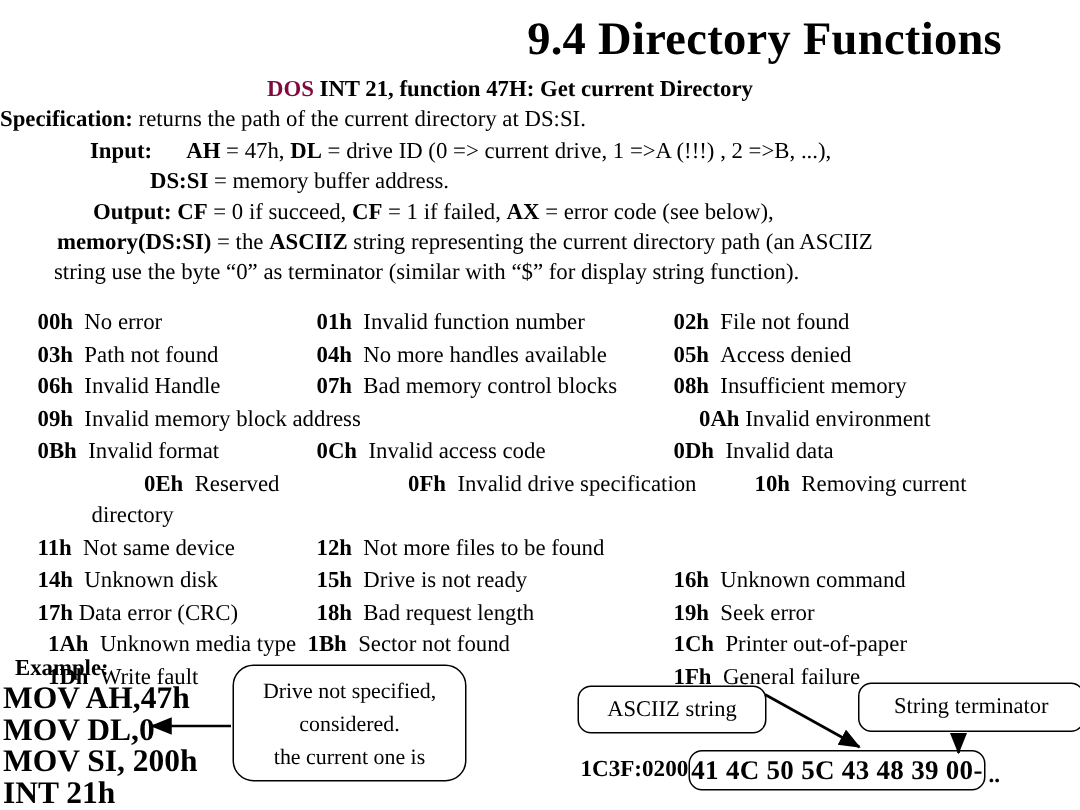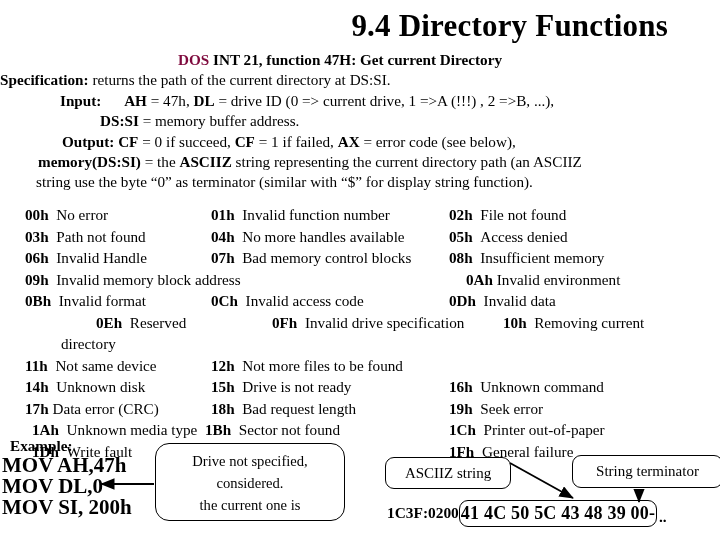--- a/index.html
+++ b/index.html
@@ -92,21 +92,21 @@
     position: absolute;
     border: 1.6px solid #000;
     border-radius: 14px;
     background: #ffffff;
     box-sizing: border-box;
     text-align: center;
   }
   #callout-drive {
     left: 155px;
     top: 443px;
-    width: 190px;
+    width: 156px;
     height: 78px;
     font-size: 14.6px;
     line-height: 22px;
     padding-top: 6px;
   }
   #callout-asciiz {
     left: 385px;
     top: 457px;
     width: 126px;
     height: 32px;
@@ -267,20 +267,21 @@
     <span class="cell c3"><span class="code">1Fh</span>&nbsp;&nbsp;<span>General failure</span></span>
   </div>
 
 </div>
 
 <div class="example-label">Example:</div>
 <div class="code-listing">
   <div>MOV AH,47h</div>
   <div>MOV DL,0</div>
   <div>MOV SI, 200h</div>
+  <div>INT 21h</div>
 </div>
 
 <div class="callout" id="callout-drive">
   <div>Drive not specified,</div>
   <div>considered.</div>
   <div>the current one is</div>
 </div>
 
 <div class="callout" id="callout-asciiz">ASCIIZ string</div>
 

